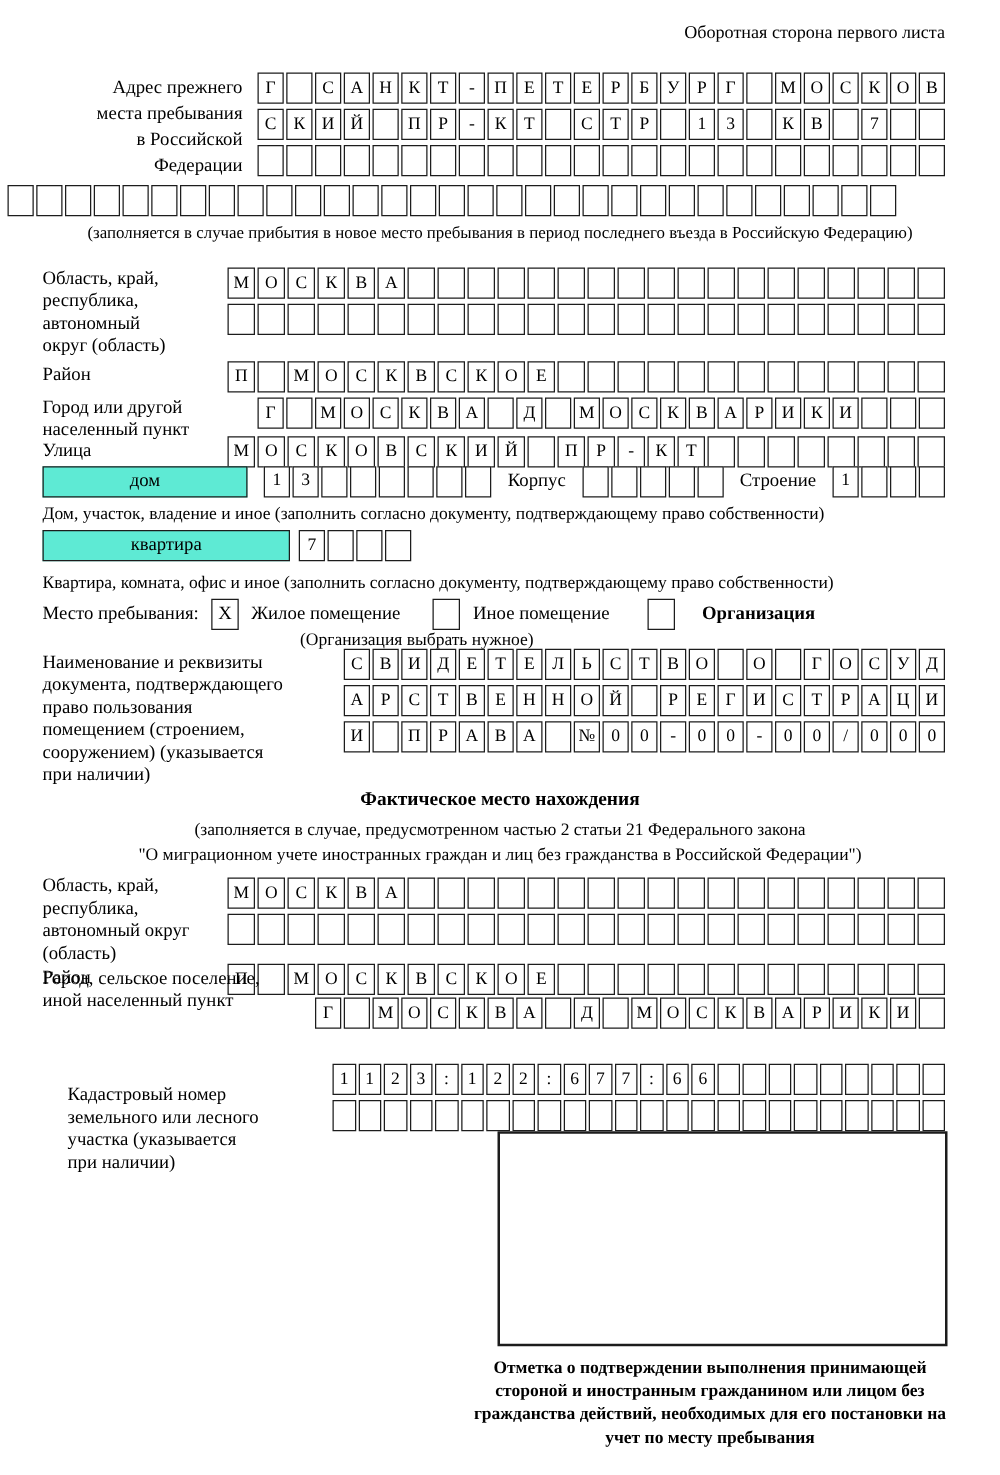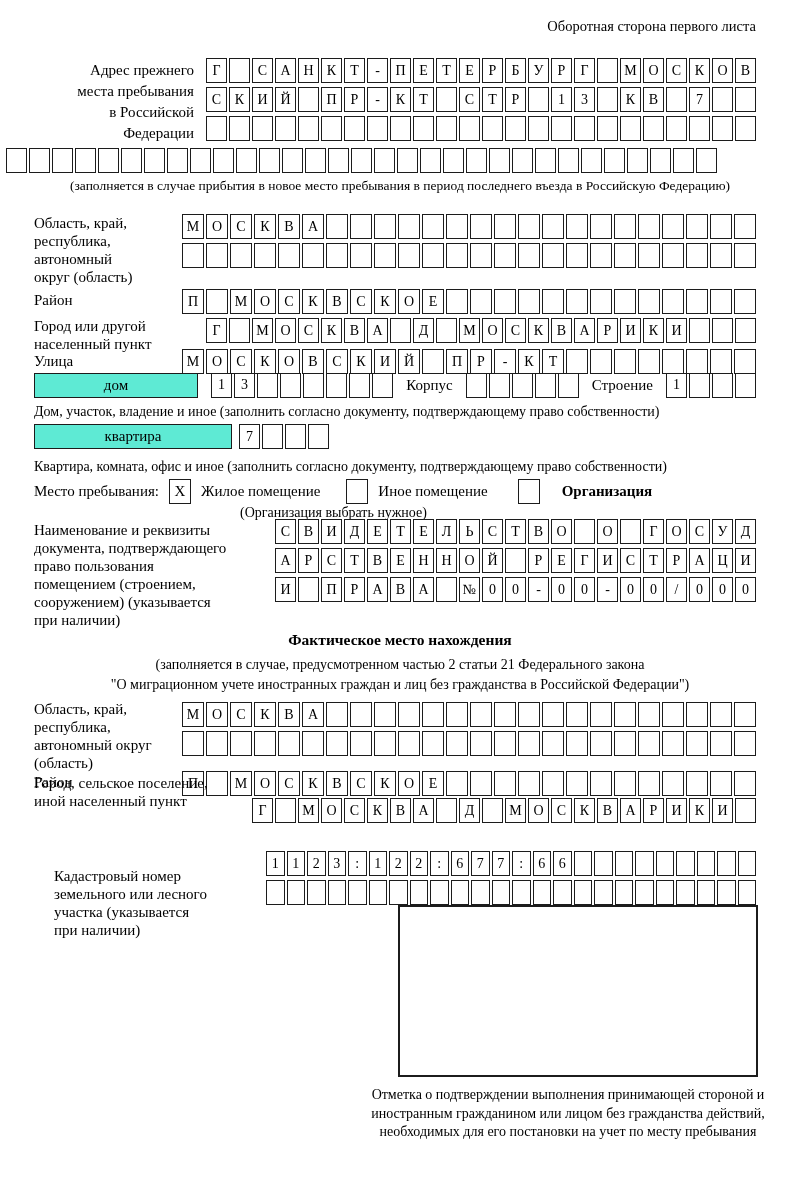--- a/index.html
+++ b/index.html
@@ -596,15 +596,15 @@
         <div class="cell"></div>
         <div class="cell"></div>
         <div class="cell"></div>
         <div class="cell"></div>
         <div class="cell"></div>
         <div class="cell"></div>
       </div>
   </div>
 
   <div class="abs stampbox" style="top:905px;right:42px;width:356px;height:168px;"></div>
-  <div class="abs caption" style="top:1086px;right:30px;width:404px;text-align:center;font-size:14px;line-height:18.5px;">Отметка о подтверждении выполнения принимающей стороной и иностранным гражданином или лицом без гражданства действий, необходимых для его постановки на учет по месту пребывания</div>
+  <div class="abs caption" style="top:1086px;right:30px;width:404px;text-align:center;font-size:14px;line-height:18.5px;font-weight:bold;">Отметка о подтверждении выполнения принимающей стороной и иностранным гражданином или лицом без гражданства действий, необходимых для его постановки на учет по месту пребывания</div>
 
 </div>
 
 </body></html>

